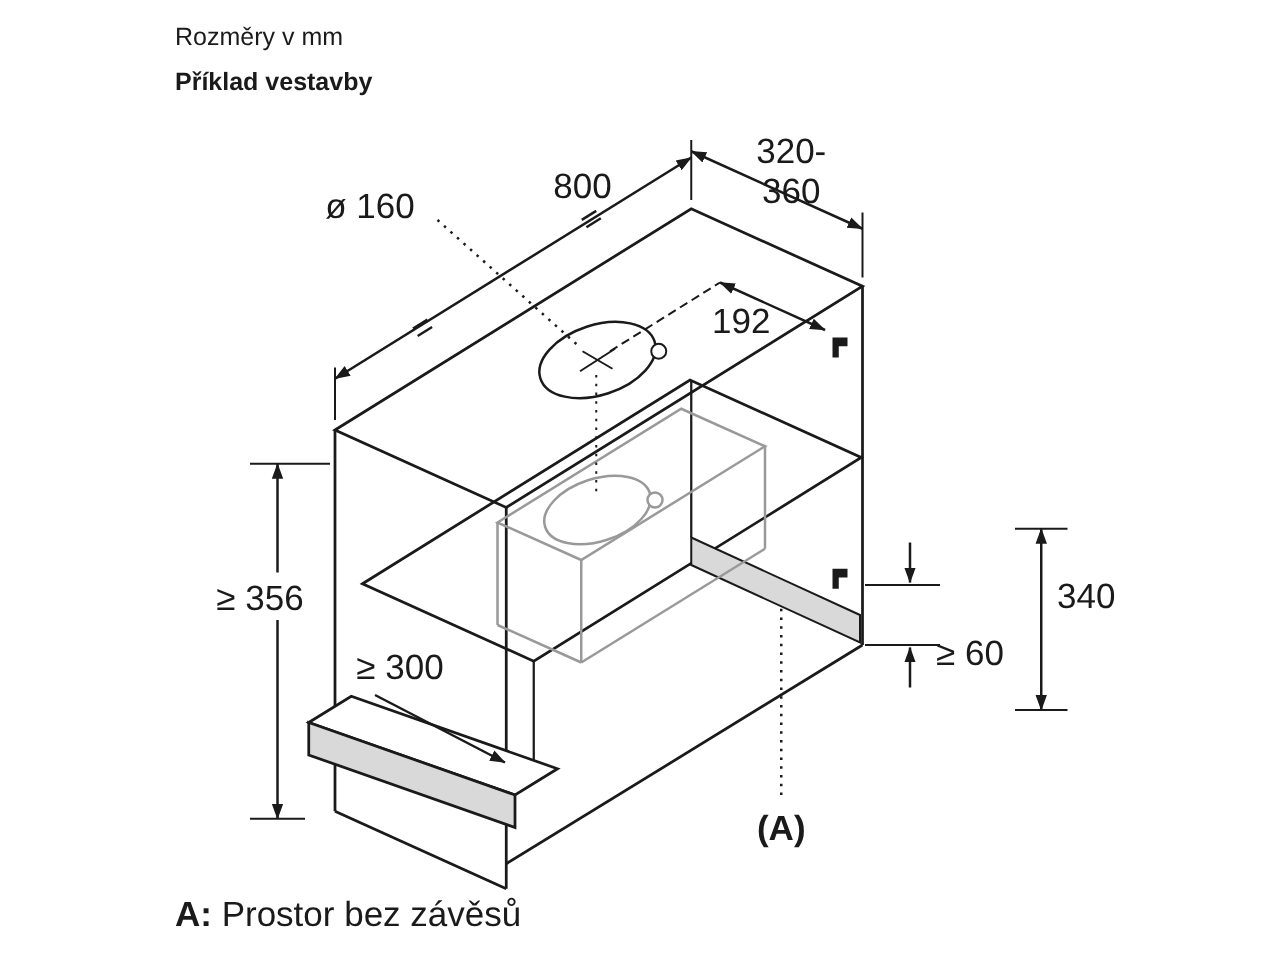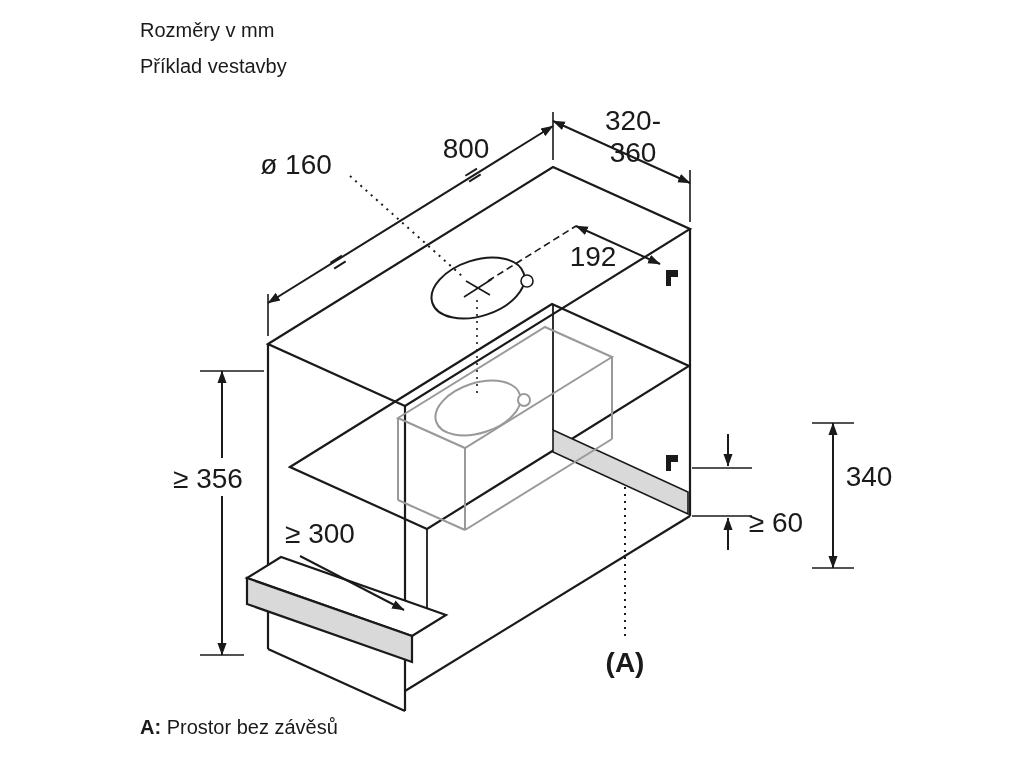--- a/index.html
+++ b/index.html
@@ -2,22 +2,22 @@
 <html><head>
 <meta charset="utf-8">
 <style>
   html,body{margin:0;padding:0;}
   body{
     width:1024px;height:768px;background:#ffffff;
     font-family:"Liberation Sans", sans-serif;color:#1a1a1a;
     position:relative;overflow:hidden;
   }
   .header{position:absolute;left:140px;top:12px;font-size:20px;line-height:36px;}
-  .header .line2{font-weight:normal;}
-  .footer{position:absolute;left:140px;top:716px;font-size:20px;}
+  .header .line2{font-weight:bold;}
+  .footer{position:absolute;left:140px;top:716px;font-size:28px;}
   .footer .bold{font-weight:bold;}
   svg{position:absolute;left:0;top:0;}
   svg text{font-family:"Liberation Sans", sans-serif;font-size:28px;fill:#1a1a1a;}
   svg text.bold{font-weight:bold;}
 </style>
 </head>
 <body>
 
 <div class="header">
   <div class="line1">Rozměry v mm</div>

